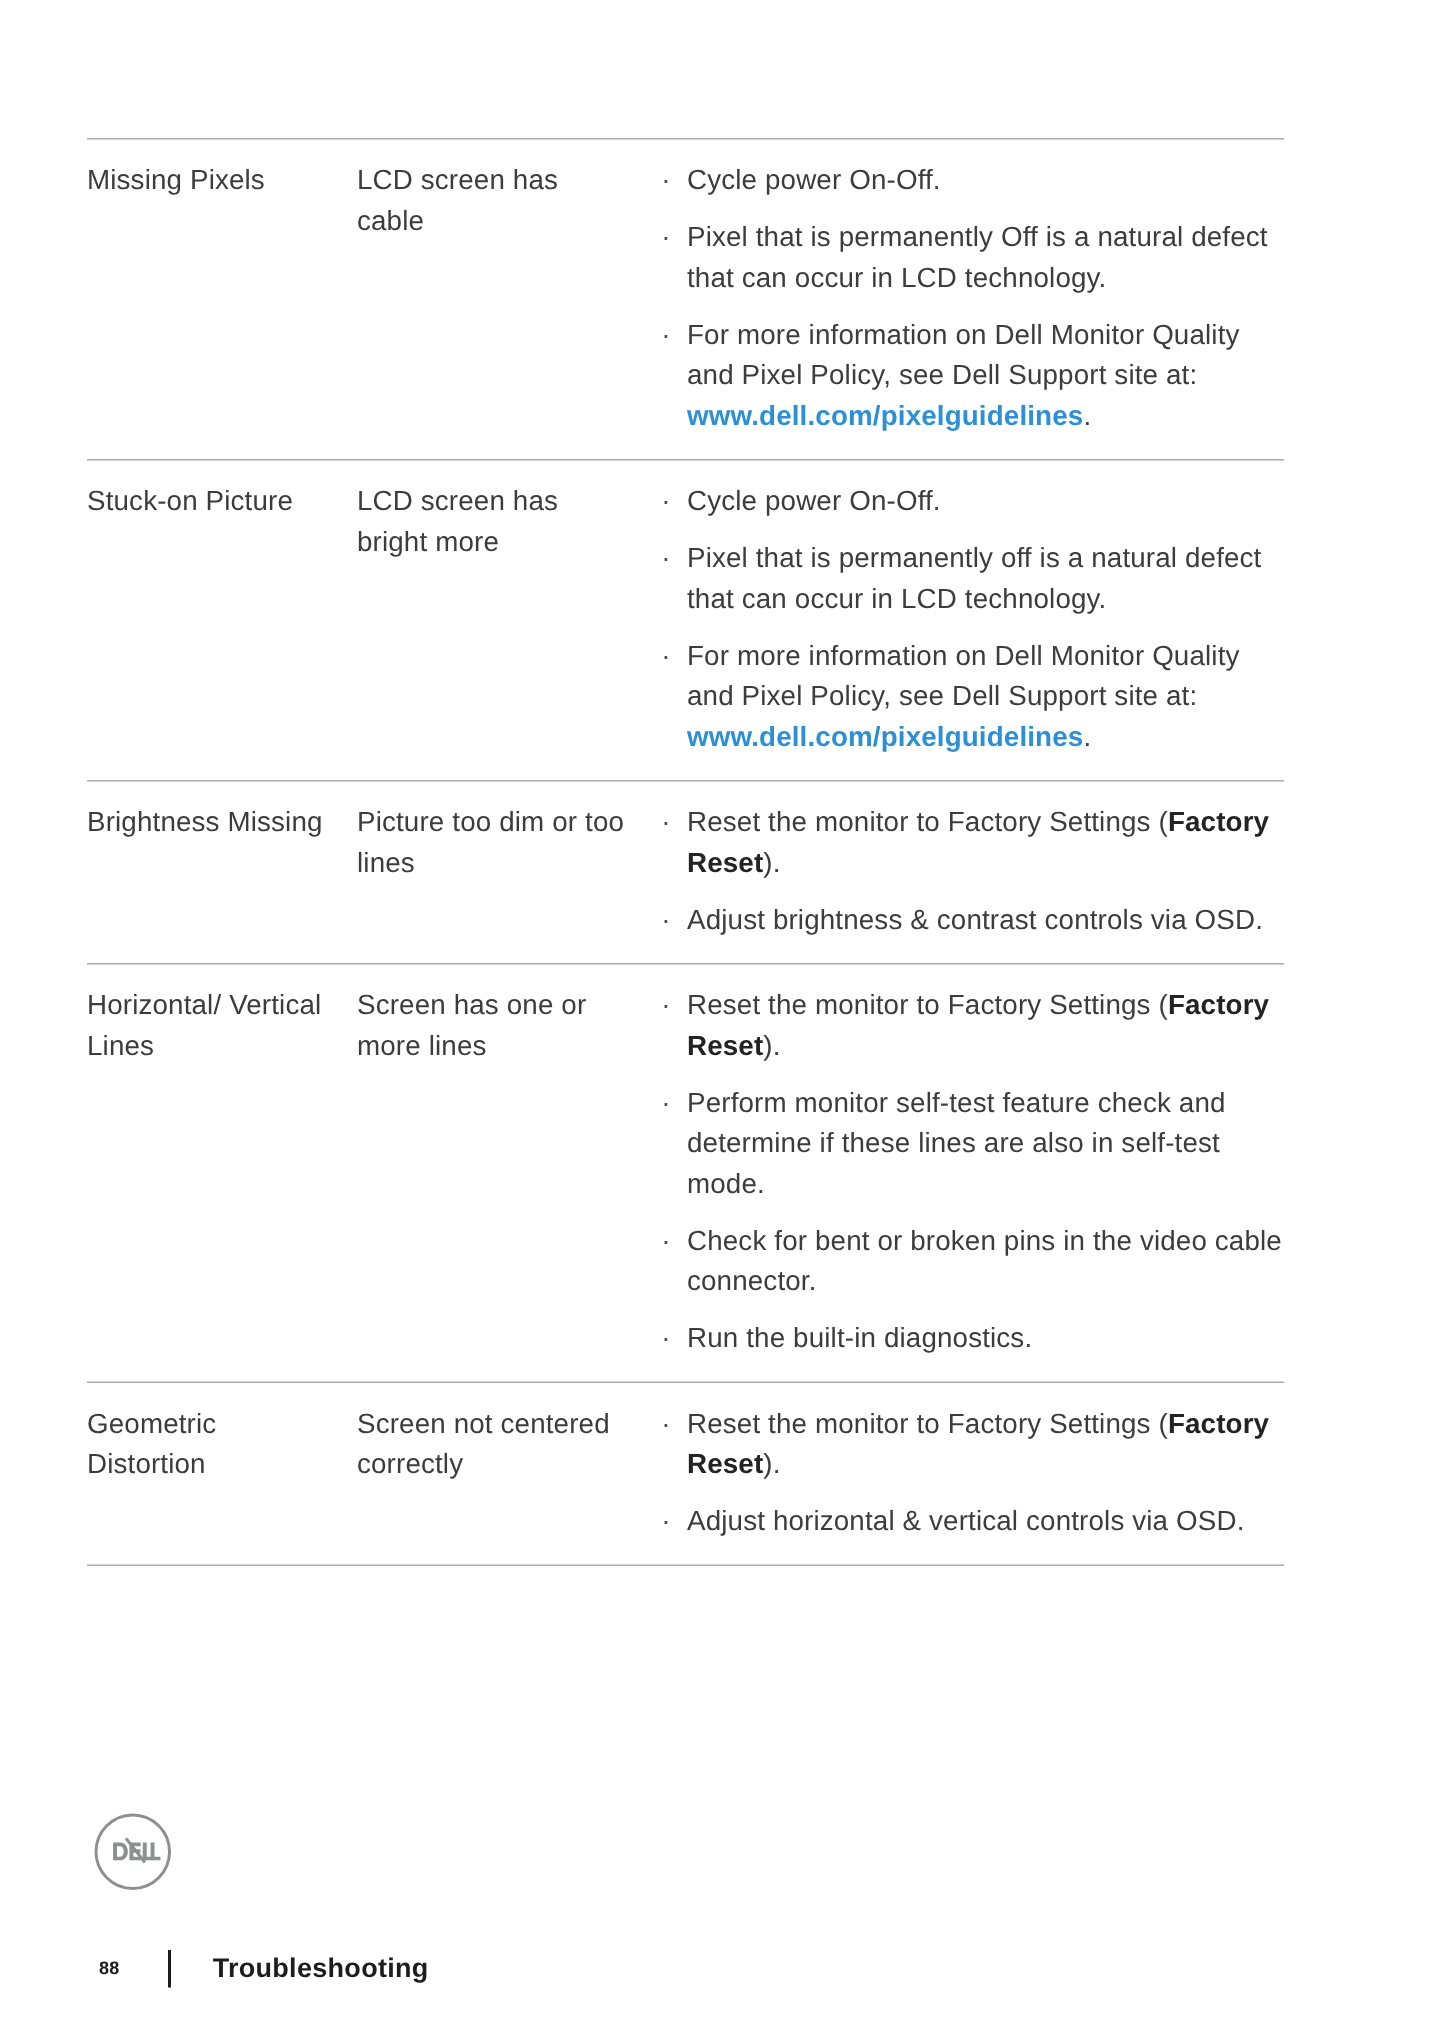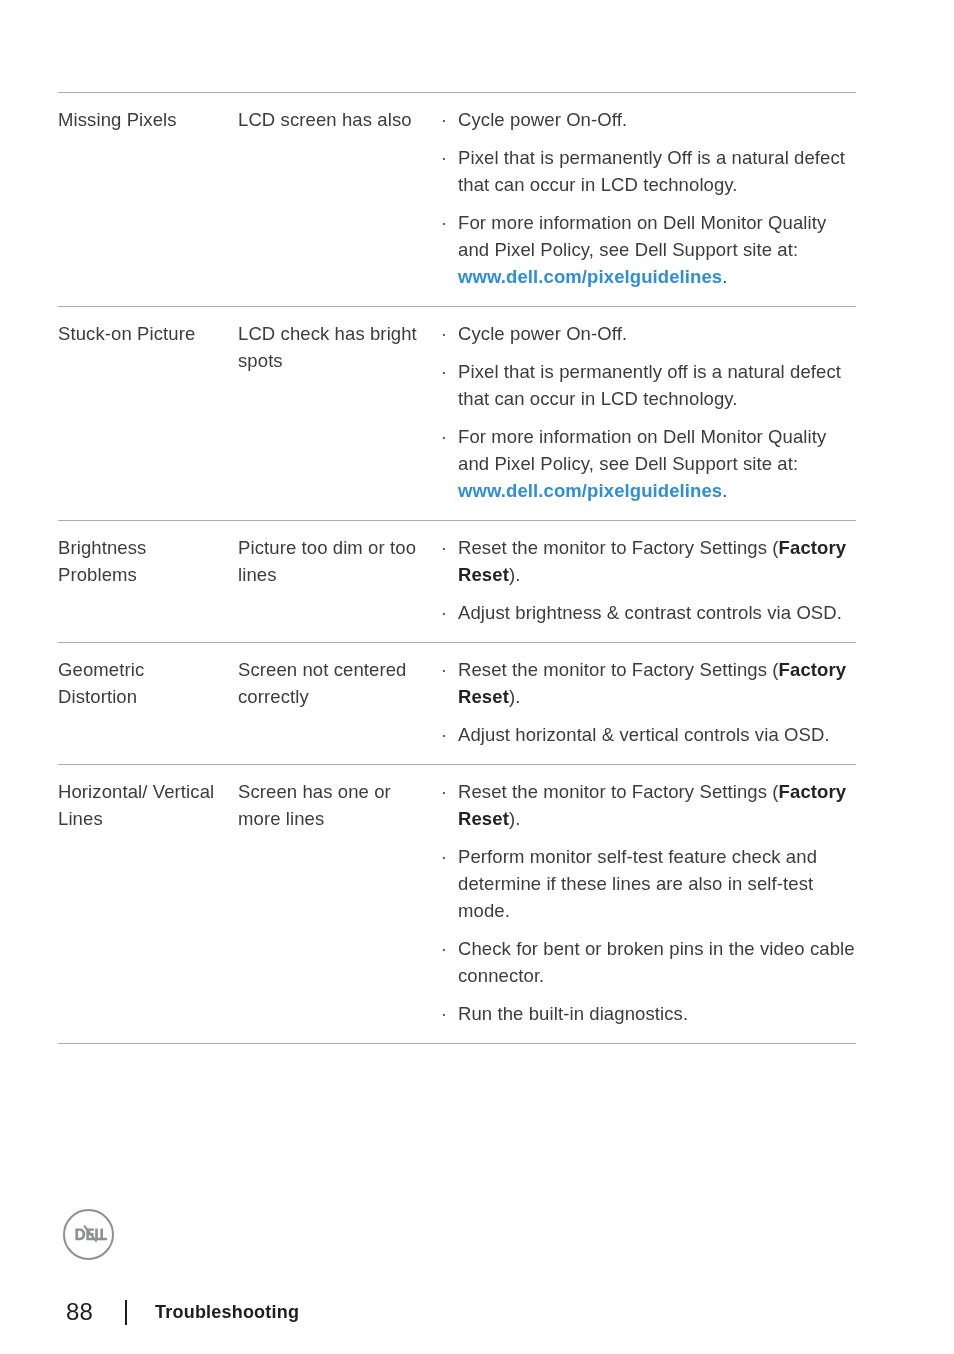--- a/index.html
+++ b/index.html
@@ -125,22 +125,22 @@
 
   .footer-bar {
     position: absolute;
     left: 66px;
     top: 1297px;
     display: flex;
     align-items: center;
     height: 30px;
   }
   .footer-page {
-    font-size: 24px;
-    font-weight: normal;
+    font-size: 12px;
+    font-weight: bold;
     color: #1d1d1d;
     letter-spacing: 0.2px;
   }
   .footer-div {
     width: 2px;
     height: 25px;
     background: #1d1d1d;
     margin: 0 28px 0 32px;
   }
   .footer-section {
@@ -160,86 +160,86 @@
       <col class="col-symptom">
       <col class="col-whatyou">
       <col class="col-solutions">
     </colgroup>
     <tbody>
         <tr class="row-sep">
           <td class="cell-pad-top cell-pad-bot">
             <div class="symptom-text">Missing Pixels</div>
           </td>
           <td class="cell-pad-top cell-pad-bot">
-            <div class="what-text">LCD screen has also</div>
+            <div class="what-text">LCD screen has cable</div>
           </td>
           <td class="cell-pad-top cell-pad-bot">
             <ul class="solutions">
               <li><span class="bullet">·</span><span>Cycle power On-Off.</span></li>
               <li><span class="bullet">·</span><span>Pixel that is permanently Off is a natural defect that can occur in LCD technology.</span></li>
               <li><span class="bullet">·</span><span>For more information on Dell Monitor Quality and Pixel Policy, see Dell Support site at: </span><span class="link">www.dell.com/pixelguidelines</span><span>.</span></li>
             </ul>
           </td>
         </tr>
         <tr class="row-sep">
           <td class="cell-pad-top cell-pad-bot">
             <div class="symptom-text">Stuck-on Picture</div>
           </td>
           <td class="cell-pad-top cell-pad-bot">
-            <div class="what-text">LCD check has bright spots</div>
+            <div class="what-text">LCD screen has bright more</div>
           </td>
           <td class="cell-pad-top cell-pad-bot">
             <ul class="solutions">
               <li><span class="bullet">·</span><span>Cycle power On-Off.</span></li>
               <li><span class="bullet">·</span><span>Pixel that is permanently off is a natural defect that can occur in LCD technology.</span></li>
               <li><span class="bullet">·</span><span>For more information on Dell Monitor Quality and Pixel Policy, see Dell Support site at: </span><span class="link">www.dell.com/pixelguidelines</span><span>.</span></li>
             </ul>
           </td>
         </tr>
         <tr class="row-sep">
           <td class="cell-pad-top cell-pad-bot">
-            <div class="symptom-text">Brightness Problems</div>
+            <div class="symptom-text">Brightness Missing</div>
           </td>
           <td class="cell-pad-top cell-pad-bot">
             <div class="what-text">Picture too dim or too lines</div>
           </td>
           <td class="cell-pad-top cell-pad-bot">
             <ul class="solutions">
               <li><span class="bullet">·</span><span>Reset the monitor to Factory Settings (</span><span class="bold">Factory Reset</span><span>).</span></li>
               <li><span class="bullet">·</span><span>Adjust brightness &amp; contrast controls via OSD.</span></li>
-            </ul>
-          </td>
-        </tr>
-        <tr class="row-sep">
-          <td class="cell-pad-top cell-pad-bot">
-            <div class="symptom-text">Geometric Distortion</div>
-          </td>
-          <td class="cell-pad-top cell-pad-bot">
-            <div class="what-text">Screen not centered correctly</div>
-          </td>
-          <td class="cell-pad-top cell-pad-bot">
-            <ul class="solutions">
-              <li><span class="bullet">·</span><span>Reset the monitor to Factory Settings (</span><span class="bold">Factory Reset</span><span>).</span></li>
-              <li><span class="bullet">·</span><span>Adjust horizontal &amp; vertical controls via OSD.</span></li>
             </ul>
           </td>
         </tr>
         <tr class="row-sep">
           <td class="cell-pad-top cell-pad-bot">
             <div class="symptom-text">Horizontal/ Vertical Lines</div>
           </td>
           <td class="cell-pad-top cell-pad-bot">
             <div class="what-text">Screen has one or more lines</div>
           </td>
           <td class="cell-pad-top cell-pad-bot">
             <ul class="solutions">
               <li><span class="bullet">·</span><span>Reset the monitor to Factory Settings (</span><span class="bold">Factory Reset</span><span>).</span></li>
               <li><span class="bullet">·</span><span>Perform monitor self-test feature check and determine if these lines are also in self-test mode.</span></li>
               <li><span class="bullet">·</span><span>Check for bent or broken pins in the video cable connector.</span></li>
               <li><span class="bullet">·</span><span>Run the built-in diagnostics.</span></li>
+            </ul>
+          </td>
+        </tr>
+        <tr class="row-sep">
+          <td class="cell-pad-top cell-pad-bot">
+            <div class="symptom-text">Geometric Distortion</div>
+          </td>
+          <td class="cell-pad-top cell-pad-bot">
+            <div class="what-text">Screen not centered correctly</div>
+          </td>
+          <td class="cell-pad-top cell-pad-bot">
+            <ul class="solutions">
+              <li><span class="bullet">·</span><span>Reset the monitor to Factory Settings (</span><span class="bold">Factory Reset</span><span>).</span></li>
+              <li><span class="bullet">·</span><span>Adjust horizontal &amp; vertical controls via OSD.</span></li>
             </ul>
           </td>
         </tr>
         <tr class="row-sep">
           <td></td>
           <td></td>
           <td></td>
         </tr>
       </tbody>
   </table>

